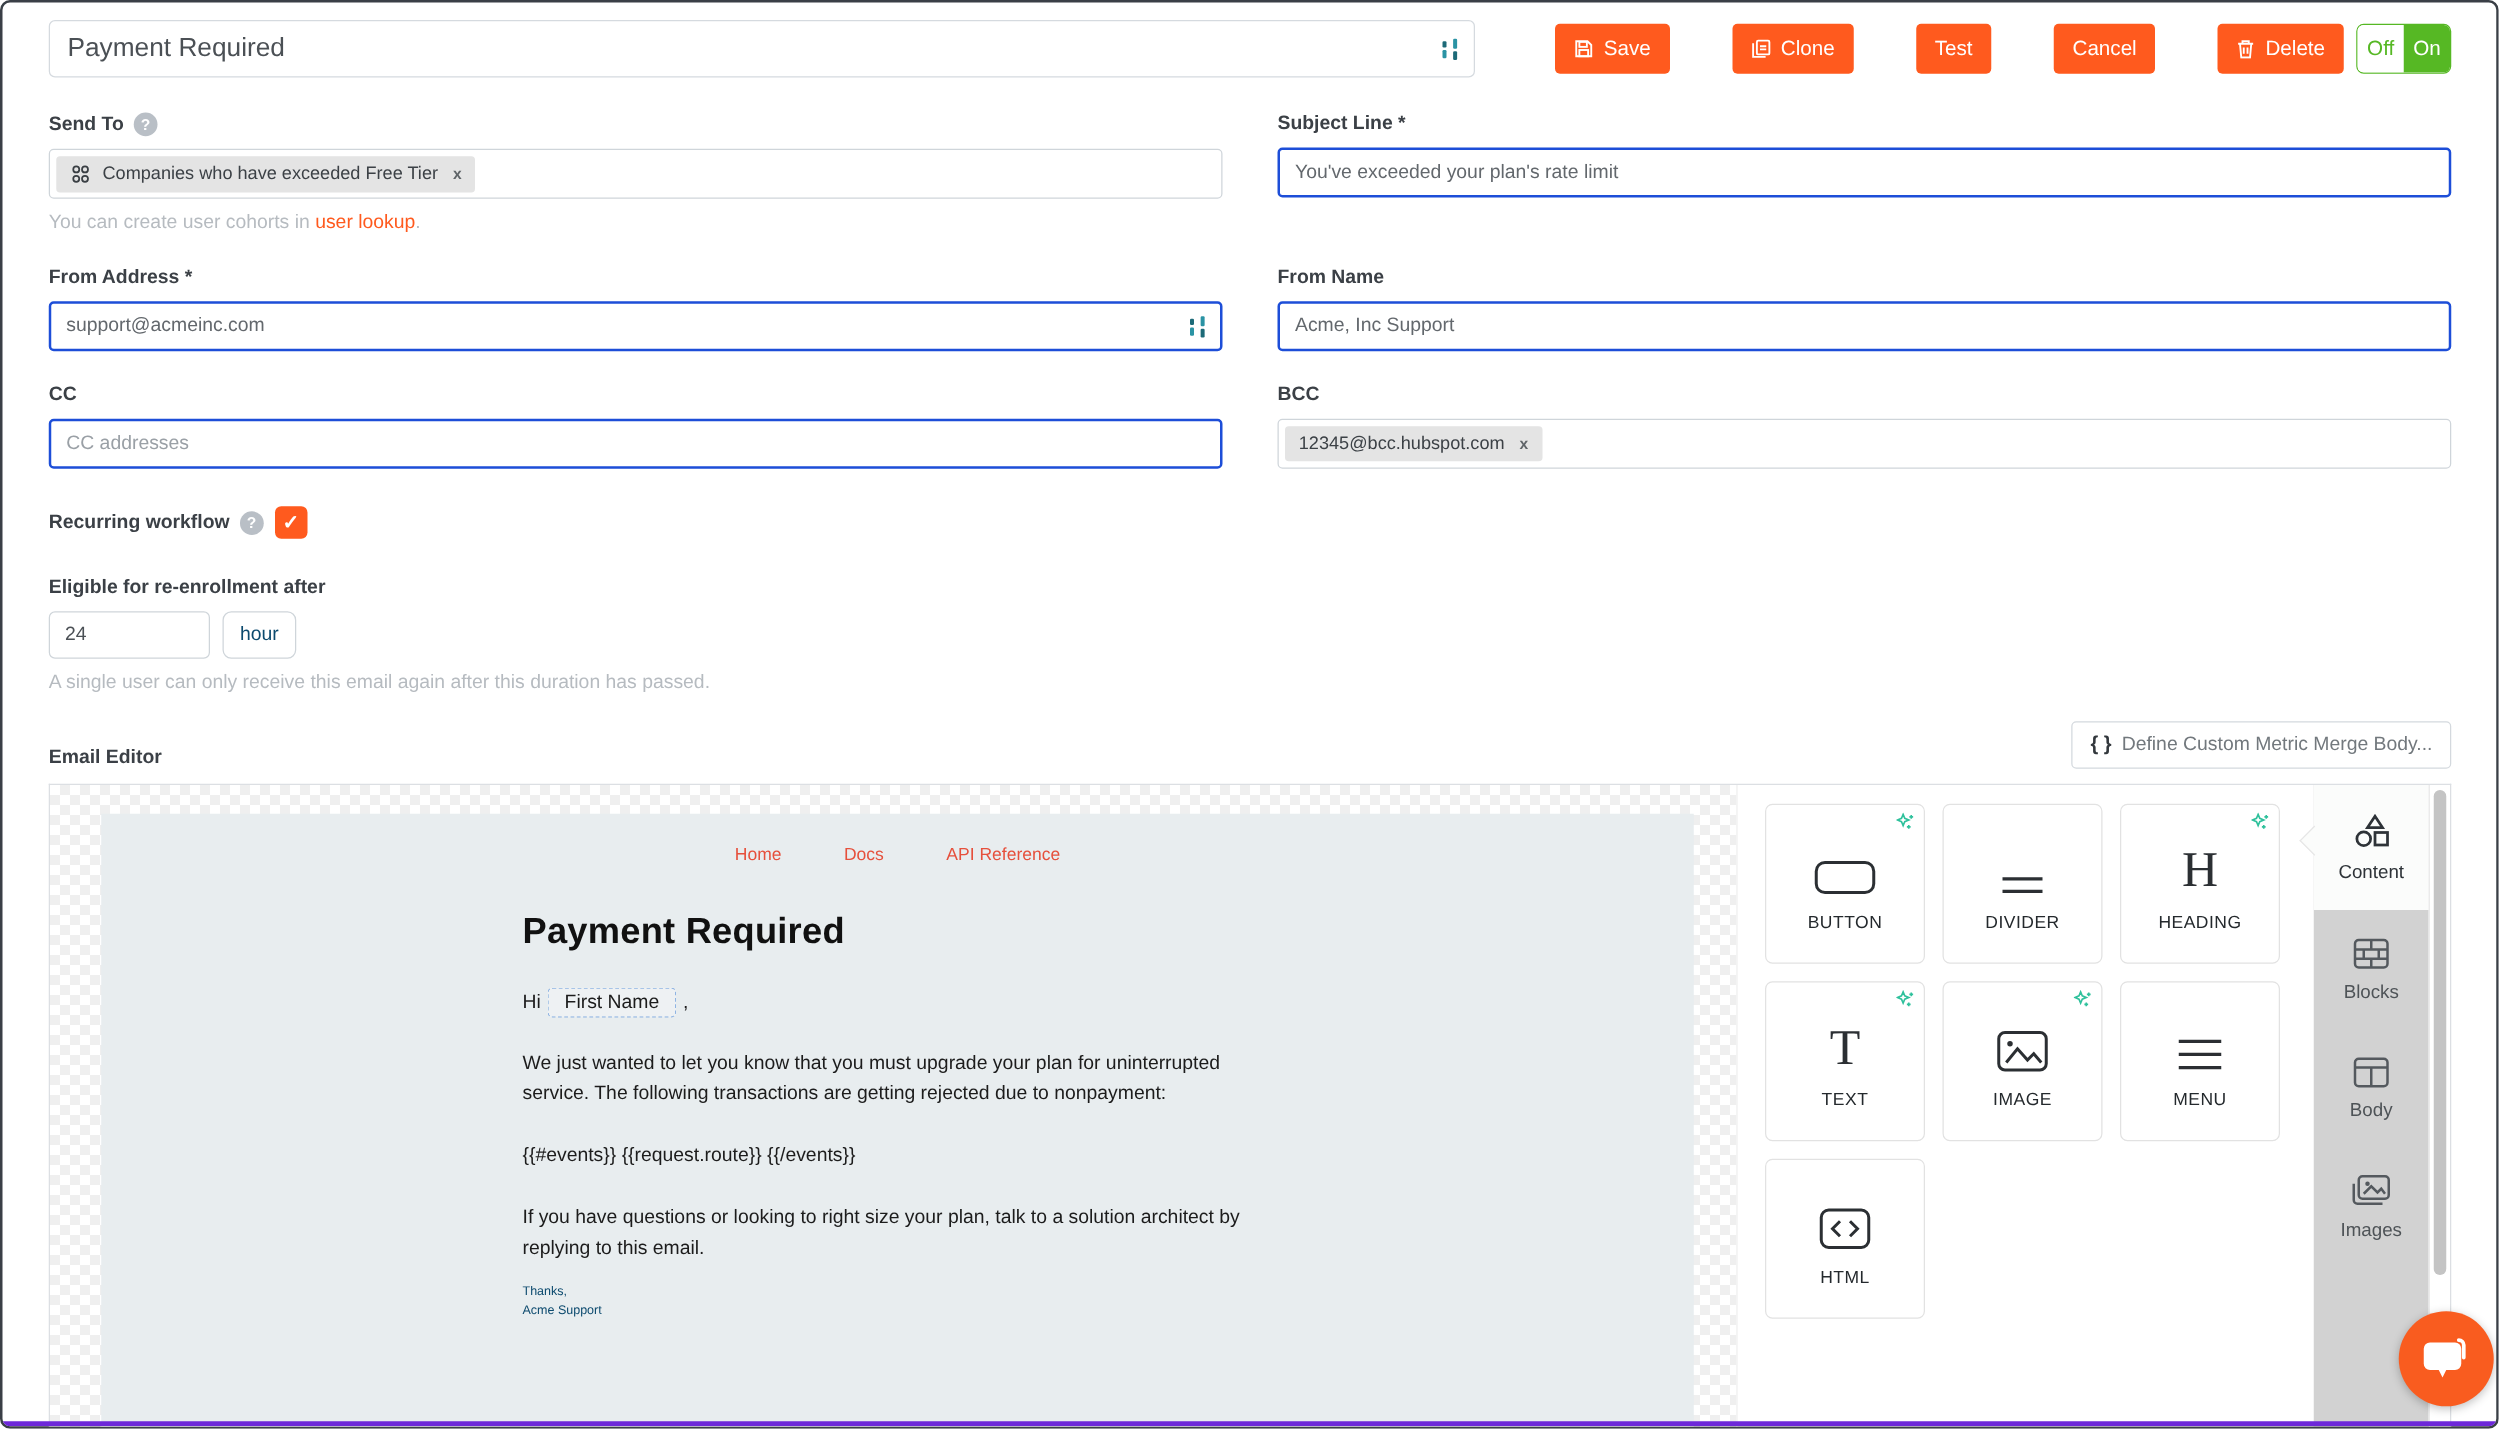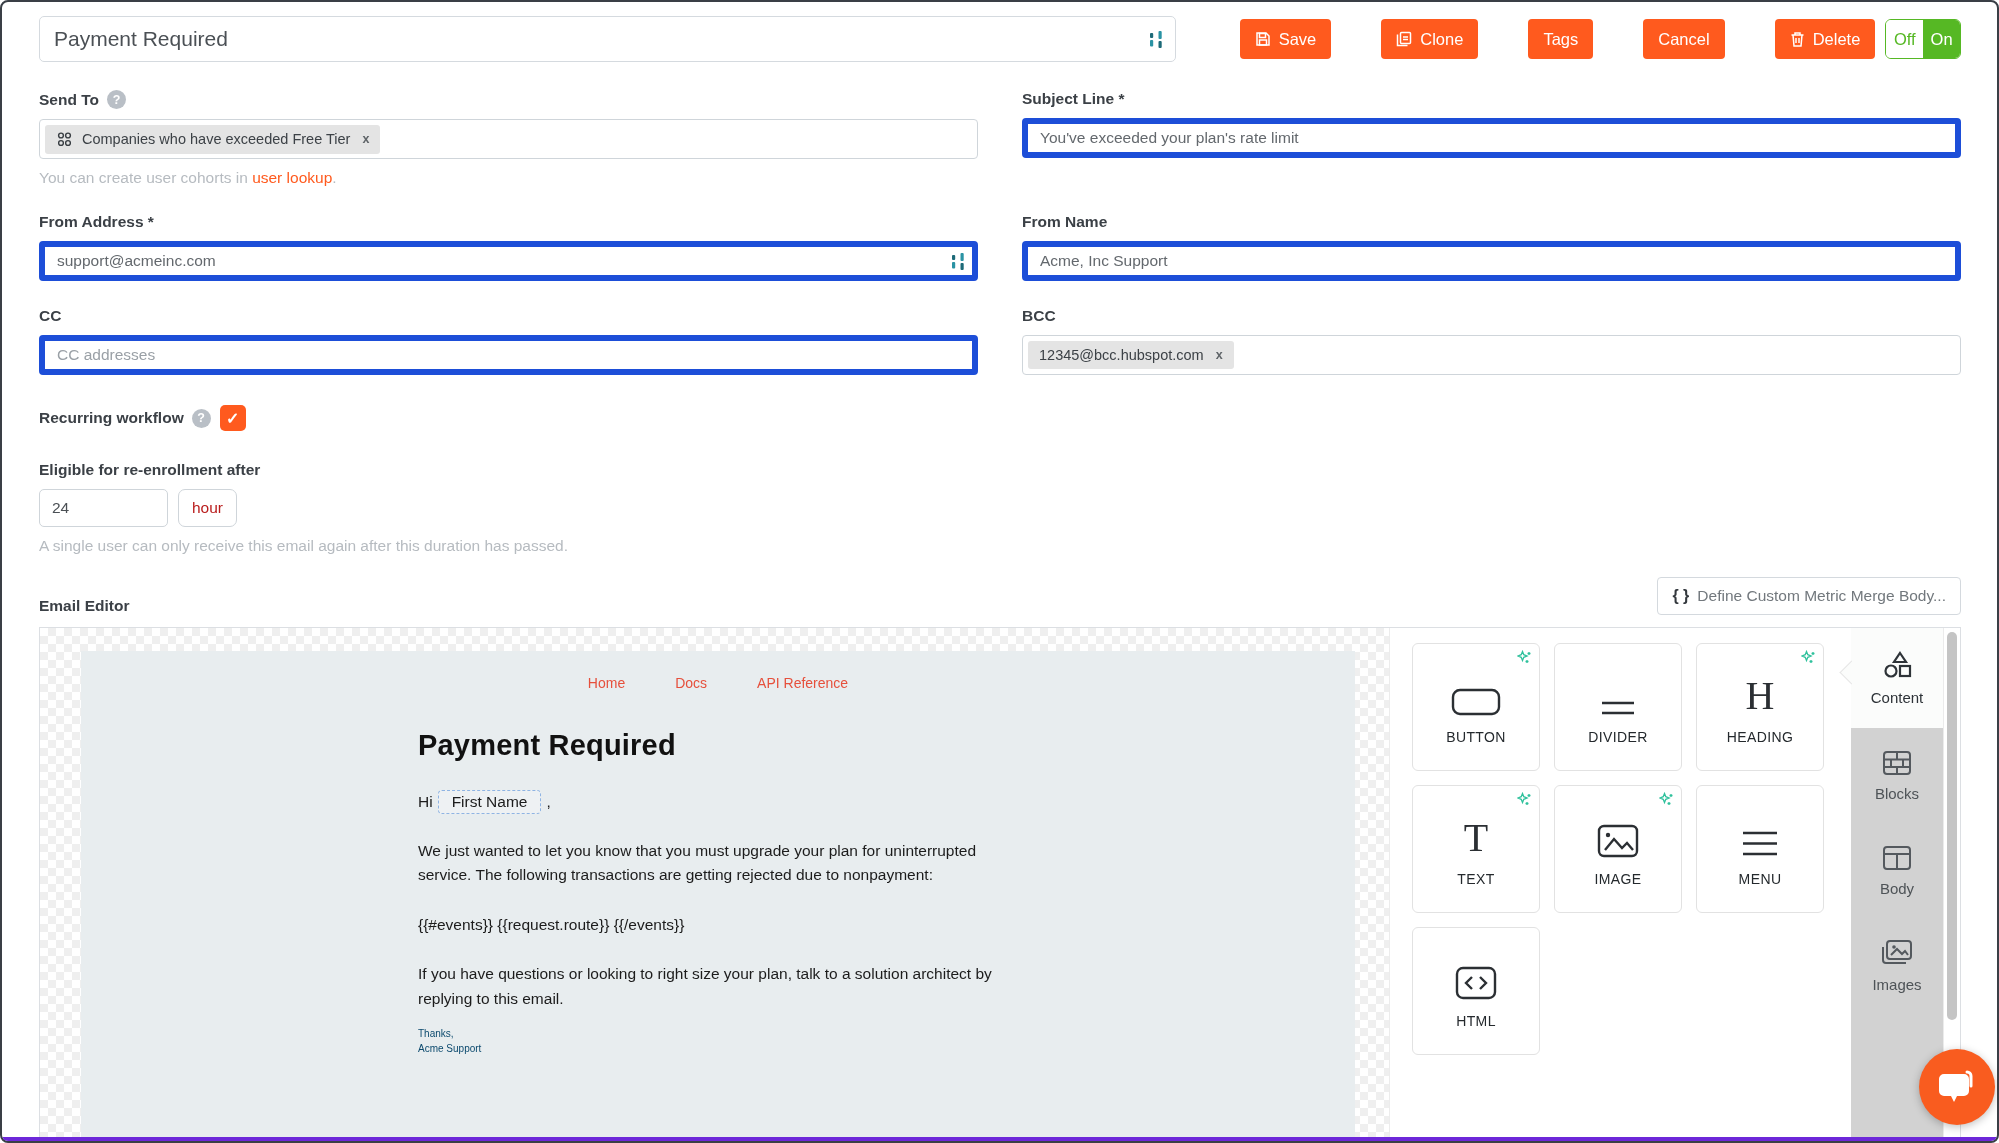--- a/index.html
+++ b/index.html
@@ -34,21 +34,21 @@
 
   
   .form-grid { display:grid; grid-template-columns:1fr 1fr; column-gap:44px; row-gap:26px; }
   .field-label { display:flex; align-items:center; gap:8px; font-size:15.5px; font-weight:700; color:#3b4046; margin-bottom:10px; }
   .help-dot {
     display:inline-flex; align-items:center; justify-content:center;
     width:19px; height:19px; border-radius:50%; background:#b9bfc6; color:#fff;
     font-size:12.5px; font-weight:700;
   }
   .text-input {
-    width:100%; height:40px; border:6px solid #1d4ed8; border-radius:4px;
+    width:100%; height:40px; border:2px solid #1d4ed8; border-radius:4px;
     font-family:"Liberation Sans",sans-serif; font-size:15.5px; color:#63686d;
     padding:0 12px; outline:none; background:#fff;
   }
   .text-input::placeholder { color:#9aa0a6; }
   .pill-input {
     display:flex; align-items:center; width:100%; height:40px;
     border:1px solid #cfd5da; border-radius:4px; padding:0 5px; background:#fff;
   }
   .pill {
     display:inline-flex; align-items:center; gap:9px; background:#e4e4e4;
@@ -62,21 +62,21 @@
 
   .recurring-row { display:flex; align-items:center; gap:9px; margin-top:30px; }
   .recurring-row .field-label { margin-bottom:0; }
   .checkbox {
     width:26px; height:26px; background:#ff5a1e; border-radius:5px; cursor:pointer;
     display:flex; align-items:center; justify-content:center; color:#fff; font-size:16px; font-weight:700;
   }
   .eligible { margin-top:30px; }
   .eligible-row { display:flex; gap:10px; align-items:center; }
   .num-input { width:129px; height:38px; border:1px solid #cfd5da; border-radius:5px; font-size:15.5px; color:#4b5055; padding:16px 12px; font-family:"Liberation Sans",sans-serif; }
-  .unit-btn { height:38px; padding:0 13px; background:#fff; border:1px solid #cfd5da; border-radius:7px; font-size:15.5px; color:#b91c1c; font-family:"Liberation Sans",sans-serif; cursor:pointer; }
+  .unit-btn { height:38px; padding:0 13px; background:#fff; border:1px solid #cfd5da; border-radius:7px; font-size:15.5px; color:#0c4a6e; font-family:"Liberation Sans",sans-serif; cursor:pointer; }
 
   
   .editor-header { display:flex; align-items:flex-end; justify-content:space-between; margin-top:22px; }
   .editor-label { font-size:15.5px; font-weight:700; color:#3b4046; }
   .merge-tags-btn {
     display:inline-flex; align-items:center; gap:8px; height:38px; padding:0 14px;
     background:#fff; border:1px solid #d4d9de; border-radius:4px; cursor:pointer;
     font-family:"Liberation Sans",sans-serif;
   }
   .merge-tags-btn .braces { font-size:16px; font-weight:700; color:#33383d; }
@@ -169,21 +169,21 @@
       <span>
         <svg width="16" height="16" viewBox="0 0 16 16" fill="none" stroke="#fff" stroke-width="1.5">
           <rect x="4.5" y="1.5" width="10" height="11" rx="1"></rect>
           <path d="M11.5 14.5 h-10 v-11"></path>
           <path d="M7 6 h5 M7 8.5 h5"></path>
         </svg>
       </span>
       <span>Clone</span>
     </button>
     <button class="btn">
-      <span>Tags</span>
+      <span>Test</span>
     </button>
     <button class="btn">
       <span>Cancel</span>
     </button>
     <button class="btn">
       <span>
         <svg width="15" height="16" viewBox="0 0 15 16" fill="none" stroke="#fff" stroke-width="1.5">
           <path d="M1.5 4 h12"></path>
           <path d="M5 4 v-2 h5 v2"></path>
           <path d="M3 4 l1 11 h7 l1-11"></path>

